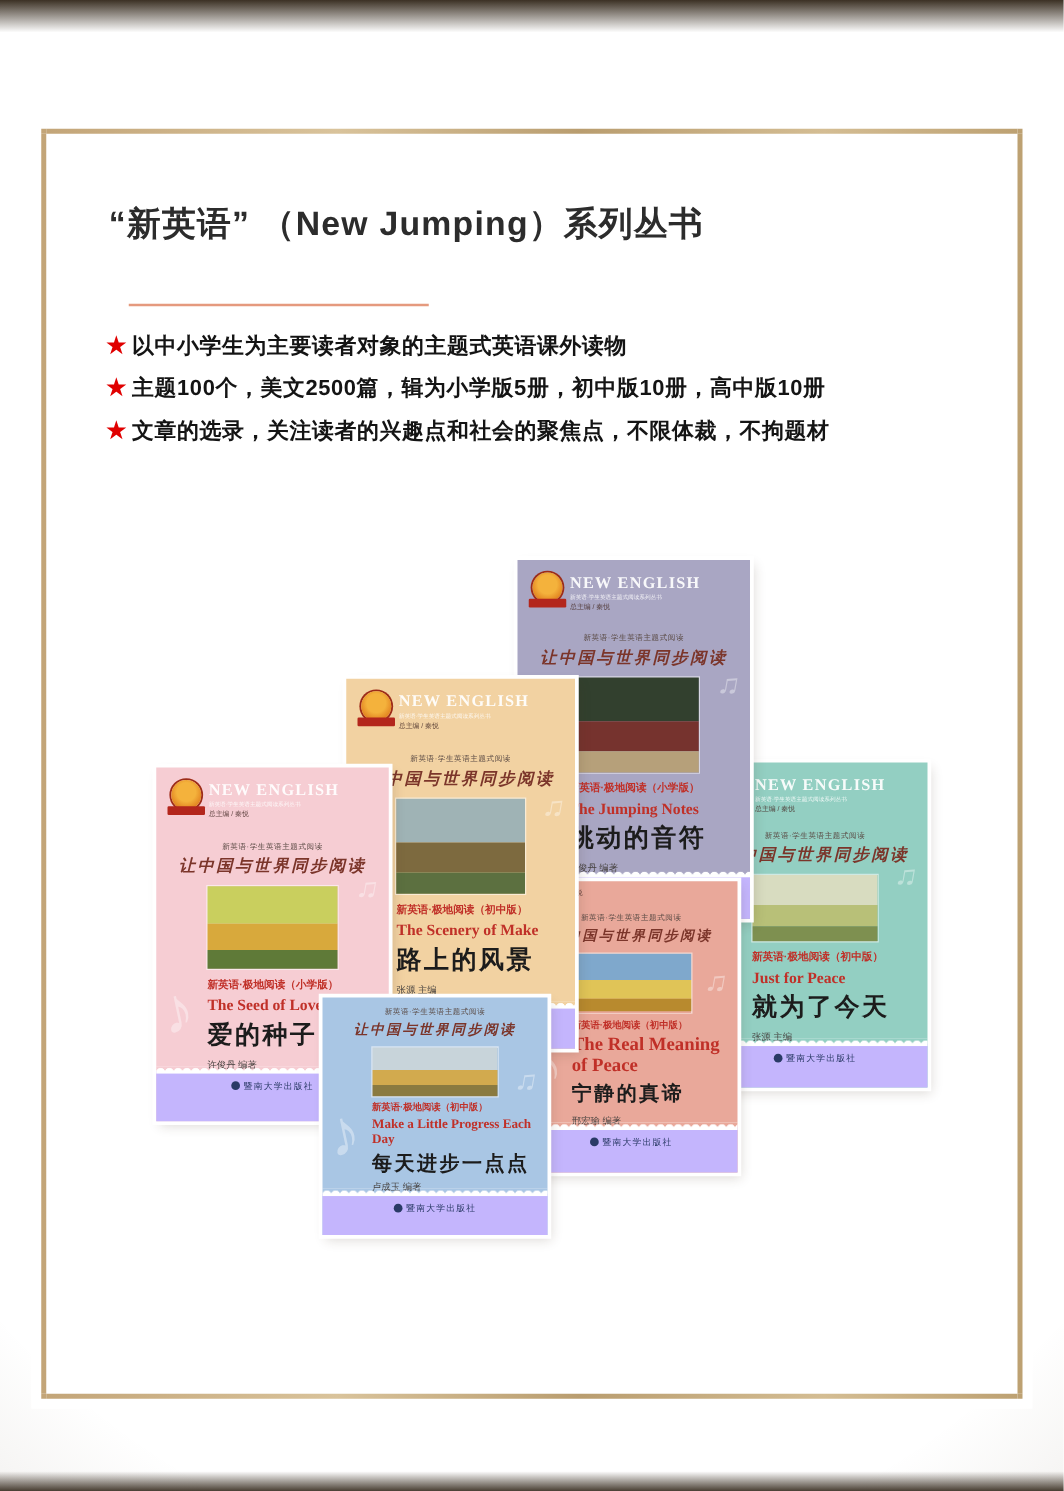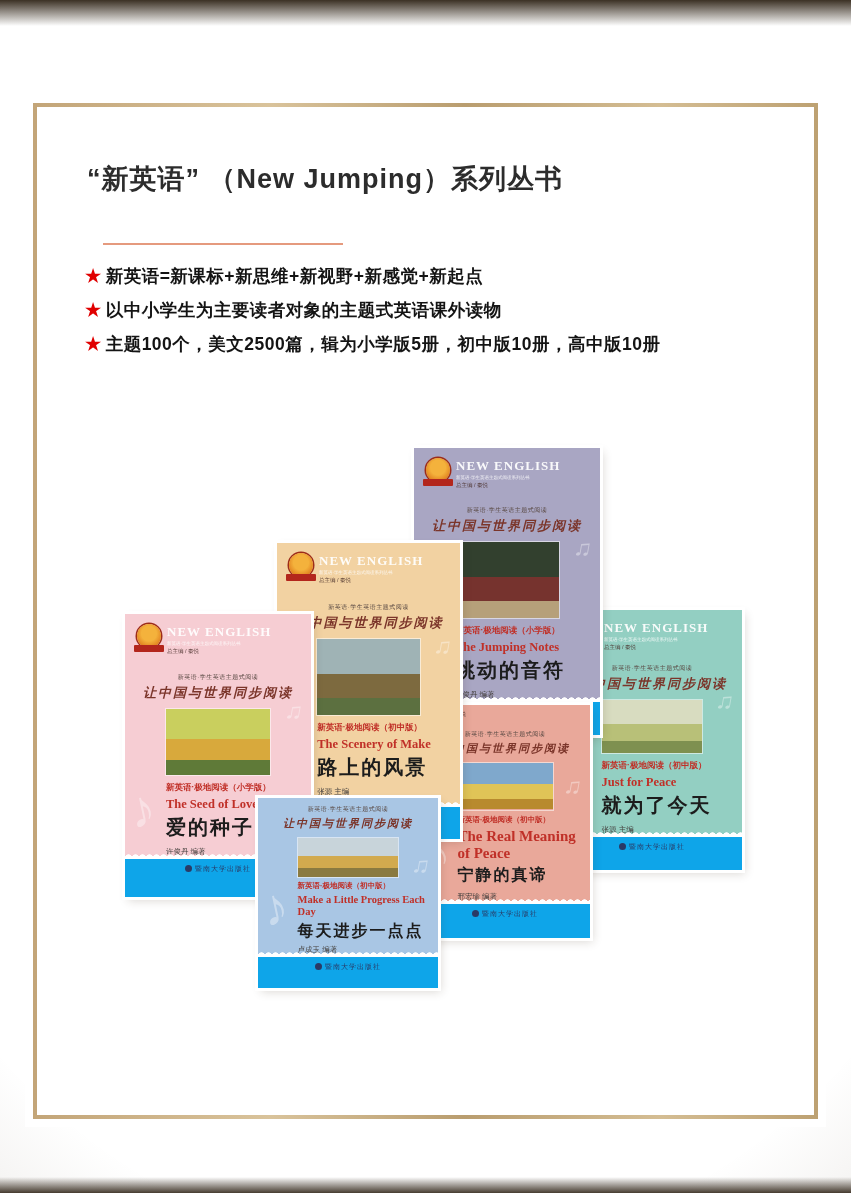--- a/index.html
+++ b/index.html
@@ -34,21 +34,21 @@
 
   .bullets{position:absolute;left:48px;top:152px;margin:0;padding:0;list-style:none;}
   .bullets li{height:34px;line-height:34px;font-size:17.5px;color:#141414;font-weight:600;letter-spacing:.5px;white-space:nowrap;}
   .bullets .star{color:#e00000;margin-right:4px;font-size:18px;}
 
   
   .books{position:absolute;left:0;top:0;right:0;bottom:0;}
   .book{position:absolute;display:flex;flex-direction:column;
     box-shadow:0 0 0 3px #fff, 3px 4px 9px rgba(60,45,25,.18);}
   .bk-cover{position:relative;overflow:hidden;display:flex;flex-direction:column;}
-  .bk-footer{position:relative;background:#0ea5e9;display:flex;align-items:flex-start;justify-content:center;gap:3px;padding-top:7px;box-sizing:border-box;}
+  .bk-footer{position:relative;background:#c4b5fd;display:flex;align-items:flex-start;justify-content:center;gap:3px;padding-top:7px;box-sizing:border-box;}
   .bk-footer::before{content:"";position:absolute;top:-4px;left:0;right:0;height:6px;
     background-image:radial-gradient(circle at 3.5px 5px, #fff 3.4px, rgba(0,0,0,0) 3.9px);
     background-size:7px 6px;background-repeat:repeat-x;}
   .pub-mark{width:7px;height:7px;border-radius:50%;background:#2a3a66;display:inline-block;margin-top:1px;}
   .pub-name{font-size:7px;color:#2a3a66;letter-spacing:1px;font-family:"Liberation Serif",serif;}
 
   .bk-header{display:flex;align-items:flex-start;gap:6px;padding:10px 0 0 12px;height:42px;box-sizing:content-box;}
   .bk-seal{width:24px;height:24px;border-radius:50%;flex:0 0 24px;position:relative;
     background:radial-gradient(circle at 50% 40%, #f4b23c 0 40%, #e07f1e 75%, #9d2c18 78%);
     box-shadow:0 0 0 1.5px #9d2c18;}
@@ -98,23 +98,23 @@
 
 <div class="vignette"></div>
 
 <div class="card">
   <div class="card-inner">
 
     <h1 class="page-title">“新英语” （New Jumping）系列丛书</h1>
     <div class="subtitle-underline"></div>
 
     <ul class="bullets">
-      <li><span class="star">★</span><span>新英语=新课标+新思维+新视野+新感觉+新起点</span></li>
       <li><span class="star">★</span><span>以中小学生为主要读者对象的主题式英语课外读物</span></li>
       <li><span class="star">★</span><span>主题100个，美文2500篇，辑为小学版5册，初中版10册，高中版10册</span></li>
+      <li><span class="star">★</span><span>文章的选录，关注读者的兴趣点和社会的聚焦点，不限体裁，不拘题材</span></li>
     </ul>
 
     <div class="books">
 
       <article class="book b5" style="background: rgb(147, 207, 194);">
         <div class="bk-cover">
           <div class="bk-notes">
               <span class="n1">♪</span>
               <span class="n2">♫</span>
             </div>

